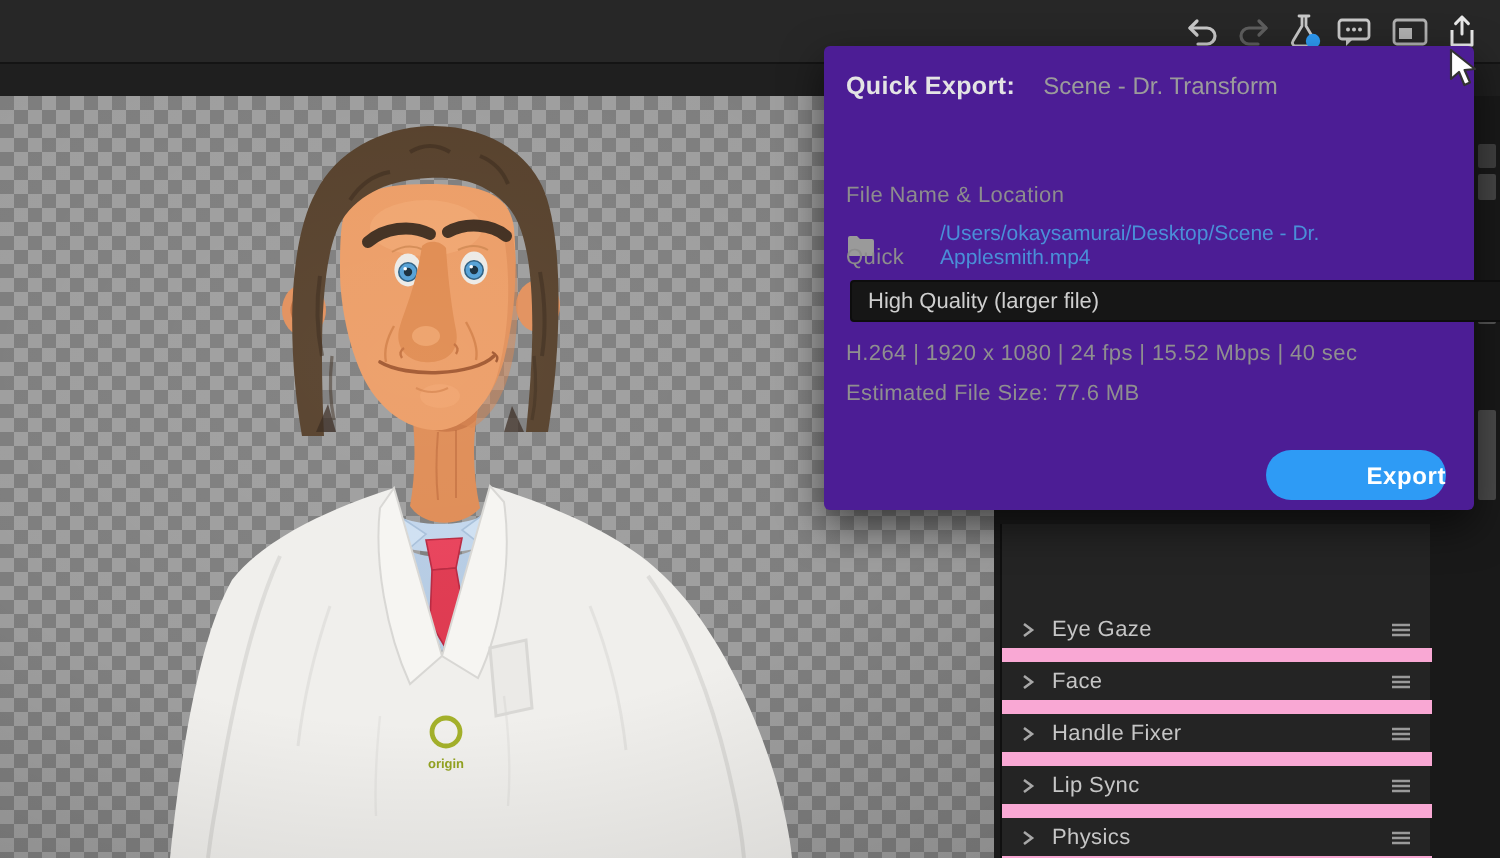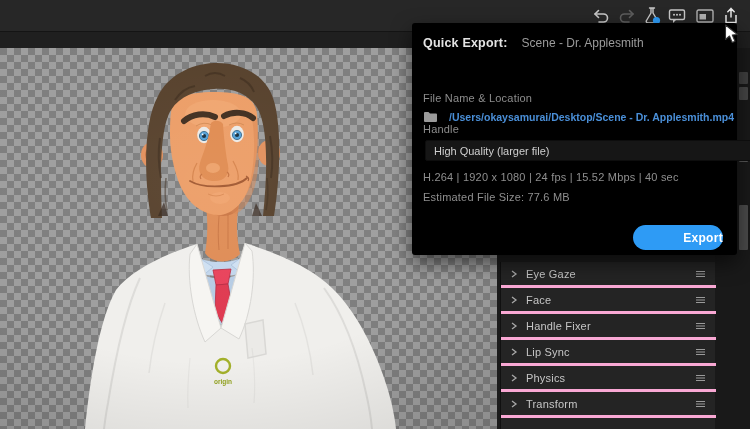--- a/index.html
+++ b/index.html
@@ -24,36 +24,36 @@
            background-position:0 0, 7px 7px; background-size:14px 14px; z-index:1; }
   .stage .vignette { position:absolute; inset:0; pointer-events:none;
            background:radial-gradient(120% 105% at 42% 35%, rgba(255,255,255,0.05) 0%, rgba(0,0,0,0) 45%, rgba(0,0,0,0.18) 100%); }
   .character-svg { position:absolute; left:0; top:0; }
 
   
   .right-underlay { position:absolute; left:497px; top:48px; width:253px; height:381px; background:#1b1b1b; z-index:1; }
   .props-panel { position:absolute; left:3px; top:214px; width:215px; height:167px; background:#242424;
                  border-left:1px solid #101010; }
   .prop-row { position:absolute; left:0; width:215px; height:26px; display:flex; align-items:center;
-              border-bottom:3px solid #f9a8d4; cursor:pointer; }
+              border-bottom:7px solid #f9a8d4; cursor:pointer;margin-top:43px; }
   .prop-row .chev { width:8px; height:8px; margin-left:9px; flex:0 0 auto; }
   .prop-row .lbl { font-size:11px; color:#c6c6c6; margin-left:8px; flex:1; letter-spacing:.2px; }
   .prop-row .grip { margin-right:10px; flex:0 0 auto; cursor:grab; }
   .gutter { position:absolute; left:218px; top:0; width:35px; height:381px; background:#191919; }
   .scroll-chip { position:absolute; background:#4a4a4a; border-radius:1px; }
 
   
-  .qe-panel { position:absolute; left:412px; top:23px; width:325px; height:232px; background:#000000;
+  .qe-panel { position:absolute; left:412px; top:23px; width:325px; height:232px; background:#4c1d95;
               border-radius:3px; box-shadow:0 8px 20px rgba(0,0,0,0.55); z-index:5; }
   .qe-title { position:absolute; left:11px; top:13px; display:flex; align-items:baseline; }
   .qe-title .t1 { font-size:12.5px; font-weight:bold; color:#e4e4e4; letter-spacing:.2px; }
   .qe-title .t2 { font-size:12px; color:#9b9b9b; margin-left:14px; }
   .qe-label { position:absolute; left:11px; font-size:11px; color:#8d8d8d; letter-spacing:.2px; }
   .qe-filerow { position:absolute; left:11px; top:88px; display:flex; align-items:center; }
-  .qe-link { font-size:10.5px; color:#4a8fd8; margin-left:11px; cursor:pointer;font-weight:bold; }
+  .qe-link { font-size:10.5px; color:#4a8fd8; margin-left:32px; cursor:pointer; }
   .qe-dropdown { position:absolute; left:13px; top:117px; width:344px; height:21px; background:#161616;
                  border:1px solid #0d0d0d; border-radius:2px; display:flex; align-items:center; cursor:pointer; }
   .qe-dropdown .val { font-size:11px; color:#cfcfcf; margin-left:8px; flex:1; }
   .qe-dropdown .dd-chev { margin-right:8px; }
   .qe-info { position:absolute; left:11px; font-size:11px; color:#8f8f8f; letter-spacing:.2px; }
   .qe-export { position:absolute; right:14px; top:202px; width:90px; height:25px; border:none; border-radius:13px;
                background:#2e9bf5; color:#ffffff; font-family:"Liberation Sans",sans-serif; font-size:12px;
                font-weight:bold; cursor:pointer; letter-spacing:.3px;text-align:right; }
 
   
@@ -252,33 +252,33 @@
           <path d="M4 8 V15.5 H14 V8" stroke="#e8e8e8" stroke-width="1.5" fill="none" stroke-linejoin="round"></path>
           <path d="M9 1.5 V10 M9 1.5 L5.8 4.8 M9 1.5 L12.2 4.8" stroke="#e8e8e8" stroke-width="1.5" fill="none" stroke-linecap="round" stroke-linejoin="round"></path>
         </svg>
     </span>
   </div>
   <div class="toolbar-sub"></div>
 
   <div class="qe-panel">
     <div class="qe-title">
       <span class="t1">Quick Export:</span>
-      <span class="t2">Scene - Dr. Applesmith</span>
+      <span class="t2">Scene - Dr. Transform</span>
     </div>
 
     <div class="qe-label" style="top:69px">File Name &amp; Location</div>
 
     <div class="qe-filerow">
       <svg width="15" height="12" viewBox="0 0 15 12">
           <path d="M1 2 Q1 1 2 1 H5.5 L7 2.5 H13 Q14 2.5 14 3.5 V10 Q14 11 13 11 H2 Q1 11 1 10 Z" fill="#9a9a9a"></path>
         </svg>
       <span class="qe-link">/Users/okaysamurai/Desktop/Scene - Dr. Applesmith.mp4</span>
     </div>
 
-    <div class="qe-label" style="top:100px">Handle</div>
+    <div class="qe-label" style="top:100px">Quick</div>
 
     <div class="qe-dropdown">
       <span class="val">High Quality (larger file)</span>
       <svg class="dd-chev" width="10" height="7" viewBox="0 0 10 7">
           <path d="M1 1.5 L5 5.5 L9 1.5" stroke="#bdbdbd" stroke-width="1.4" fill="none" stroke-linecap="round"></path>
         </svg>
     </div>
 
     <div class="qe-info" style="top:148px">H.264 | 1920 x 1080 | 24 fps | 15.52 Mbps | 40 sec</div>
     <div class="qe-info" style="top:168px">Estimated File Size: 77.6 MB</div>

